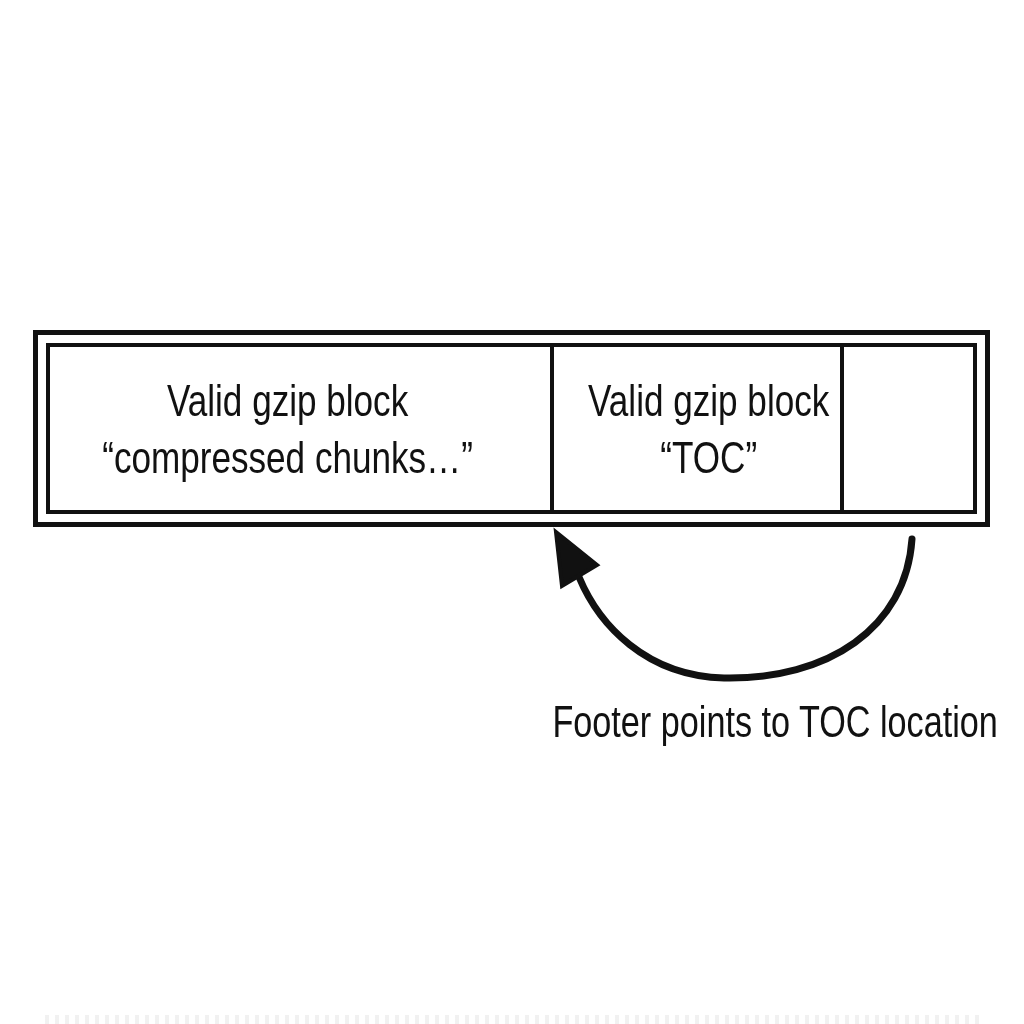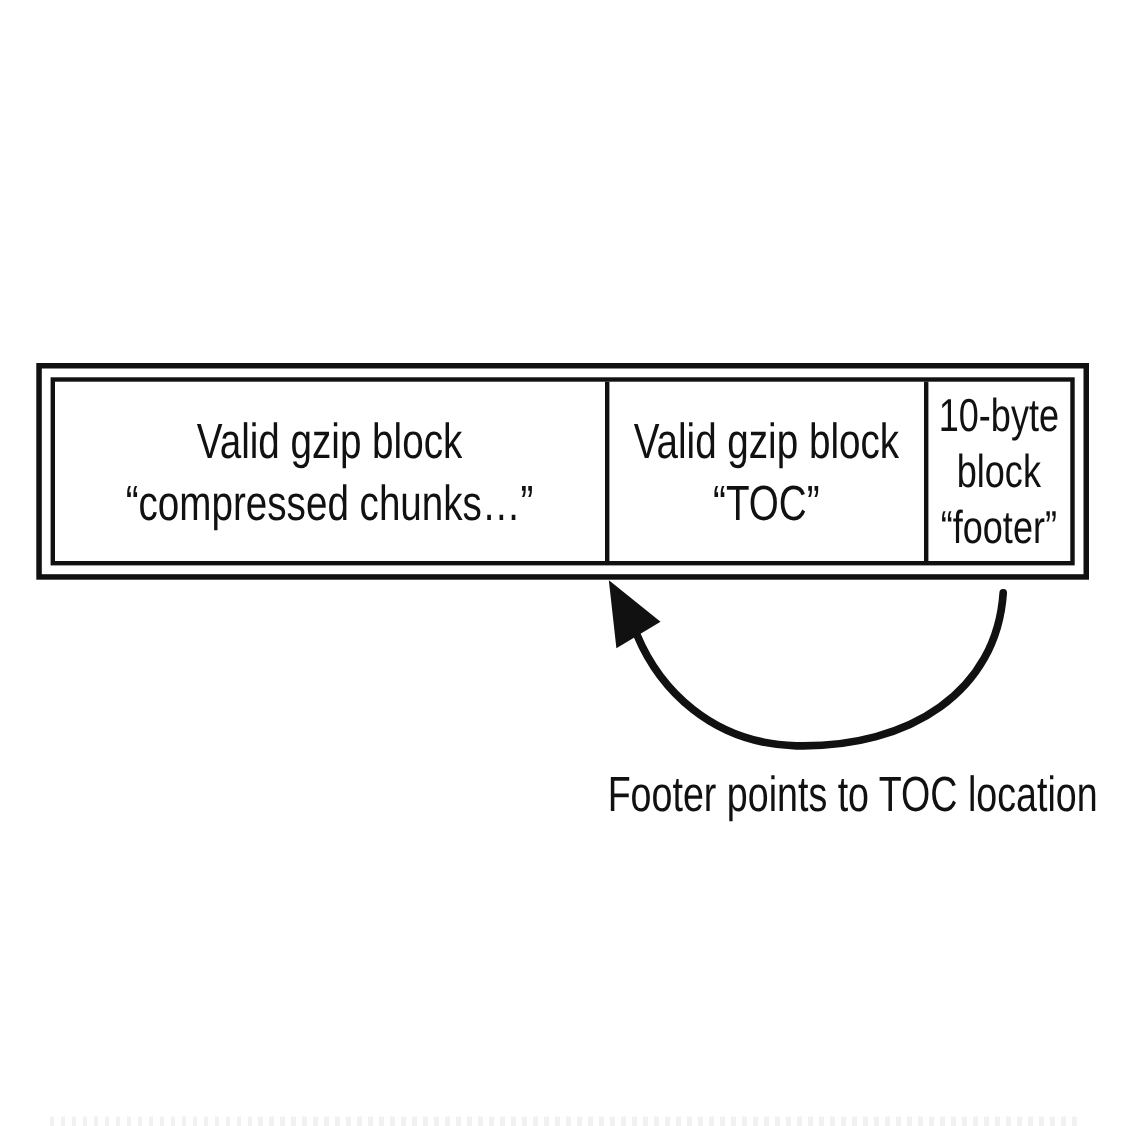--- a/index.html
+++ b/index.html
@@ -36,21 +36,21 @@
     bottom: 8px;
     border: 4px solid #111111;
     box-sizing: border-box;
     display: flex;
     align-items: stretch;
   }
   .cell {
     box-sizing: border-box;
     display: flex;
     flex-direction: column;
-    align-items: center;
+    align-items: flex-start;
     justify-content: center;
     text-align: center;
     min-width: 0;
   }
   .cell-1 { flex: 0 0 54.6%; border-right: 4px solid #111111; }
   .cell-2 { flex: 0 0 31.4%; border-right: 4px solid #111111; }
   .cell-3 { flex: 1 1 auto; }
 
   .cell-text {
     font-size: 45px;
@@ -120,27 +120,20 @@
         </div>
       </div>
 
       <div class="cell cell-2">
         <div class="cell-text">
           <span class="line">Valid gzip block</span>
           <span class="line">“TOC”</span>
         </div>
       </div>
 
-      <div class="cell cell-3">
-        <div class="cell-text">
-          <span class="line">10-byte</span>
-          <span class="line">block</span>
-          <span class="line">“footer”</span>
-        </div>
-      </div>
 
     </div>
   </div>
 
   <svg class="arrow-svg" viewBox="0 0 1024 1024" xmlns="http://www.w3.org/2000/svg" aria-hidden="true">
     <path d="M 912 539 C 906 628 828 680 724 678 C 646 676 599 625 579 577" fill="none" stroke="#111111" stroke-width="7" stroke-linecap="round"></path>
     <polygon points="556,532 597,565 562,586" fill="#111111" stroke="#111111" stroke-width="4" stroke-linejoin="miter"></polygon>
   </svg>
 
   <div class="caption">Footer points to TOC location</div>

